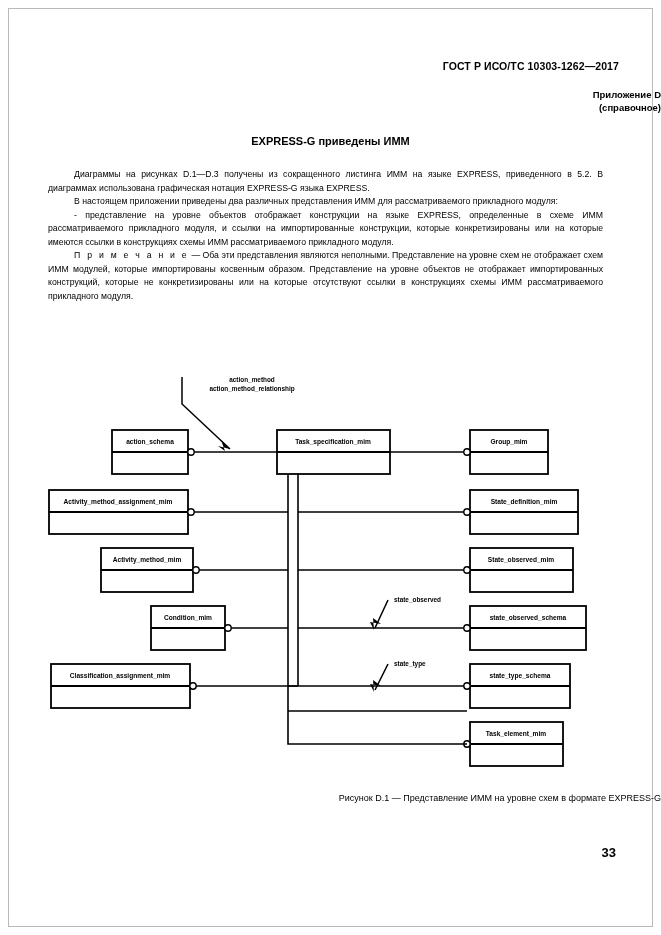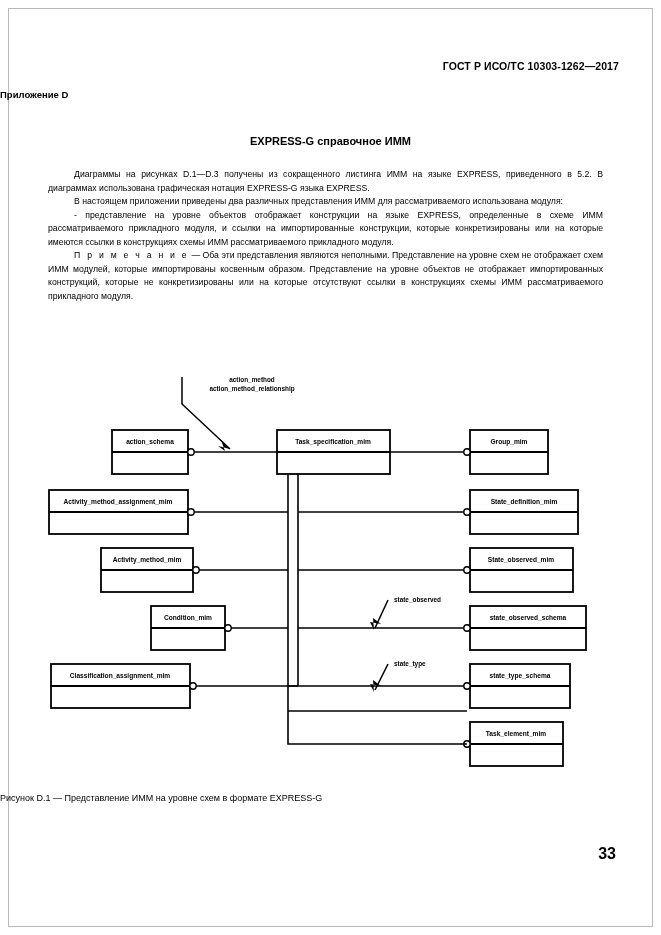--- a/index.html
+++ b/index.html
@@ -39,21 +39,21 @@
     top: 60px;
     font-size: 10.5px;
     font-weight: bold;
     letter-spacing: 0.1px;
     white-space: nowrap;
   }
   .annex-block {
     position: absolute;
     left: 0; right: 0;
     top: 88px;
-    text-align: left;
+    text-align: right;
     font-size: 9.5px;
     font-weight: bold;
     line-height: 13px;
   }
   .annex-title {
     position: absolute;
     left: 0; right: 0;
     top: 135px;
     text-align: center;
     font-size: 11px;
@@ -72,28 +72,28 @@
     margin: 0 12px 0 0;
     text-indent: 26px;
   }
   .note-lead {
     letter-spacing: 2.2px;
   }
   .fig-caption {
     position: absolute;
     left: 0; right: 0;
     top: 793px;
-    text-align: left;
+    text-align: right;
     font-size: 9px;
   }
   .page-number {
     position: absolute;
     right: 45px;
     top: 845px;
-    font-size: 16px;
+    font-size: 13px;
     font-weight: bold;
   }
   .diagram {
     position: absolute;
     left: 40px;
     top: 374px;
     width: 580px;
     height: 410px;
   }
   .diagram svg {
@@ -116,27 +116,28 @@
 <body>
 
 <div class="page">
 
   <div class="page-frame"></div>
 
   <div class="std-header">ГОСТ Р ИСО/ТС 10303-1262—2017</div>
 
   <div class="annex-block">
     <div>Приложение D</div>
+    <div>(справочное)</div>
   </div>
 
-  <div class="annex-title">EXPRESS-G справочное ИММ</div>
+  <div class="annex-title">EXPRESS-G приведены ИММ</div>
 
   <div class="body-text">
     <p>Диаграммы на рисунках D.1—D.3 получены из сокращенного листинга ИММ на языке EXPRESS, приведенного в 5.2. В диаграммах использована графическая нотация EXPRESS-G языка EXPRESS.</p>
-    <p>В настоящем приложении приведены два различных представления ИММ для рассматриваемого использована модуля:</p>
+    <p>В настоящем приложении приведены два различных представления ИММ для рассматриваемого прикладного модуля:</p>
     <p>- представление на уровне объектов отображает конструкции на языке EXPRESS, определенные в схеме ИММ рассматриваемого прикладного модуля, и ссылки на импортированные конструкции, которые конкретизированы или на которые имеются ссылки в конструкциях схемы ИММ рассматриваемого прикладного модуля.</p>
     <p><span class="note-lead">П р и м е ч а н и е</span><span> — Оба эти представления являются неполными. Представление на уровне схем не отображает схем ИММ модулей, которые импортированы косвенным образом. Представление на уровне объектов не отображает импортированных конструкций, которые не конкретизированы или на которые отсутствуют ссылки в конструкциях схемы ИММ рассматриваемого прикладного модуля.</span></p>
   </div>
 
   <div class="diagram">
     <svg width="580" height="410" viewBox="0 0 580 410" xmlns="http://www.w3.org/2000/svg">
 
       <g stroke="#000000" stroke-width="1.6" fill="none">
 
         <line x1="148" y1="78" x2="237" y2="78"></line>

